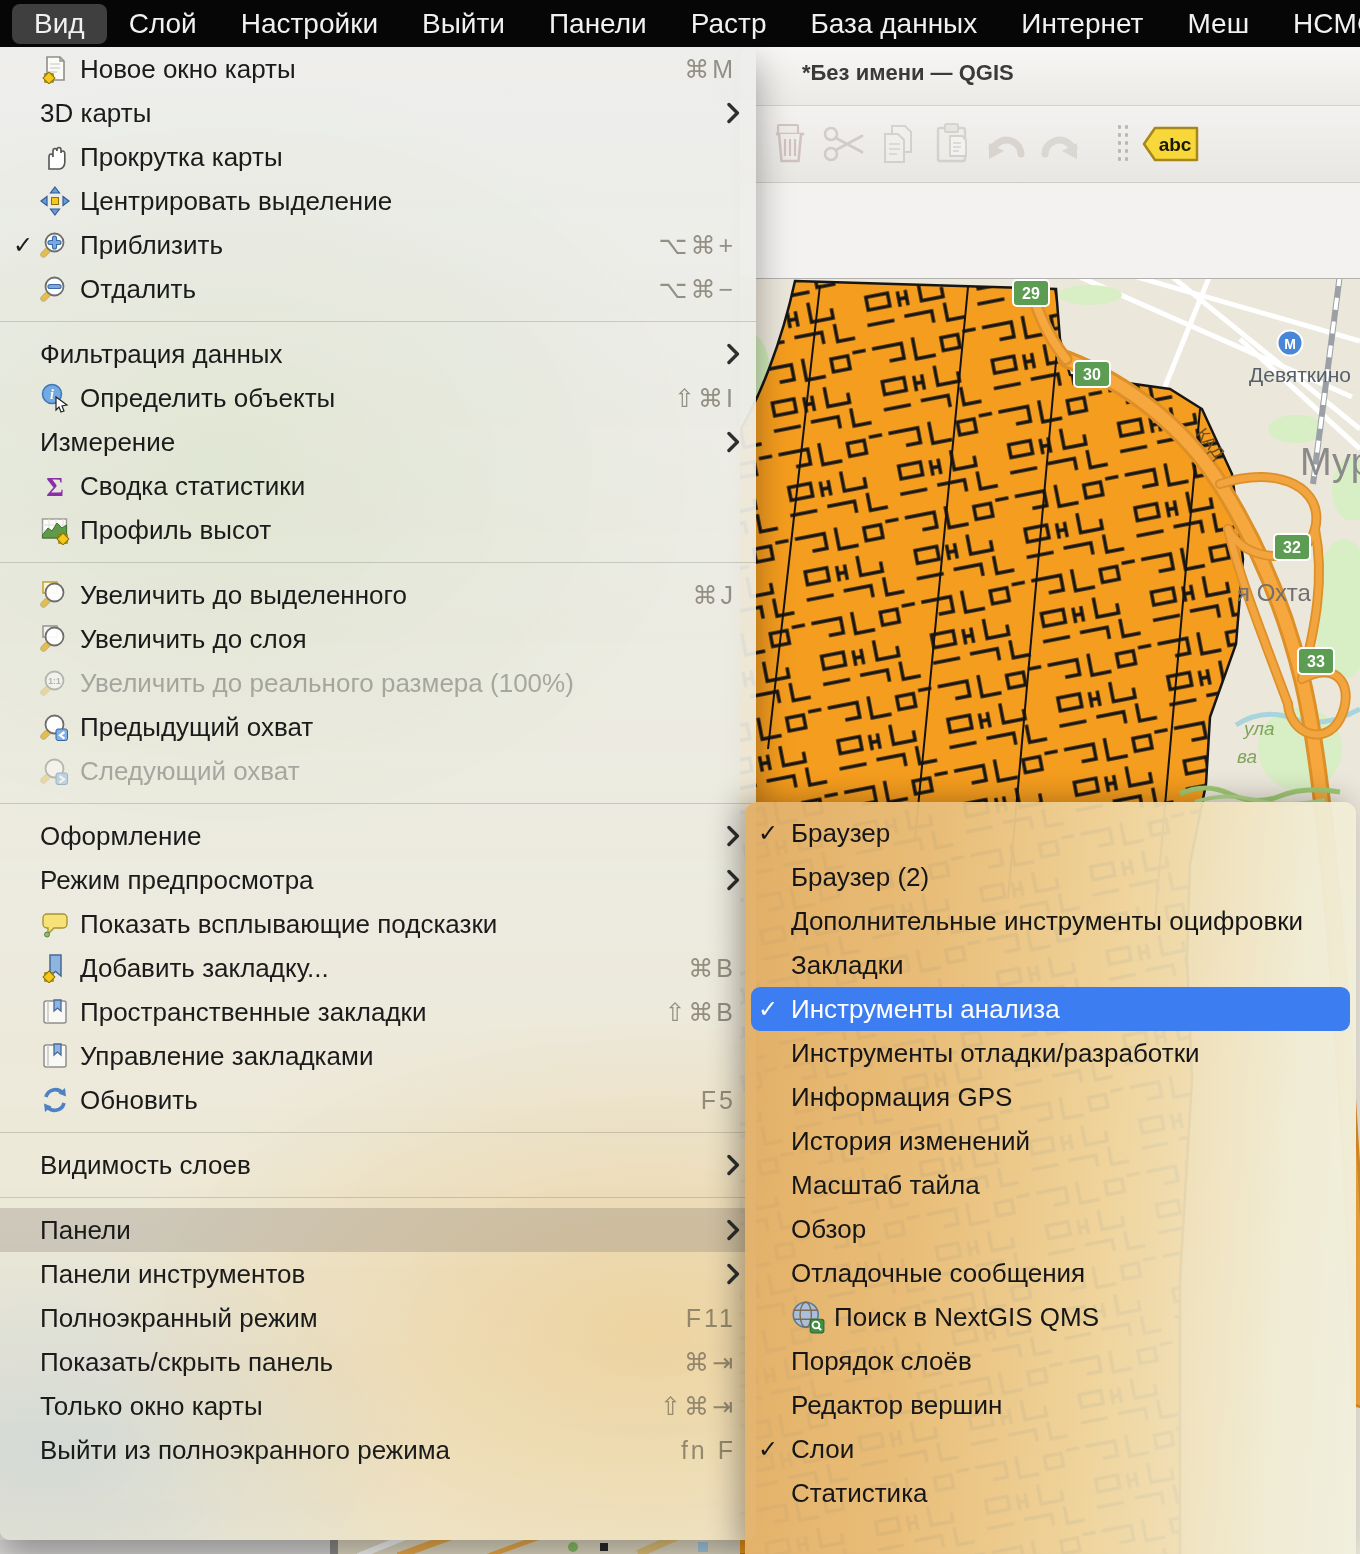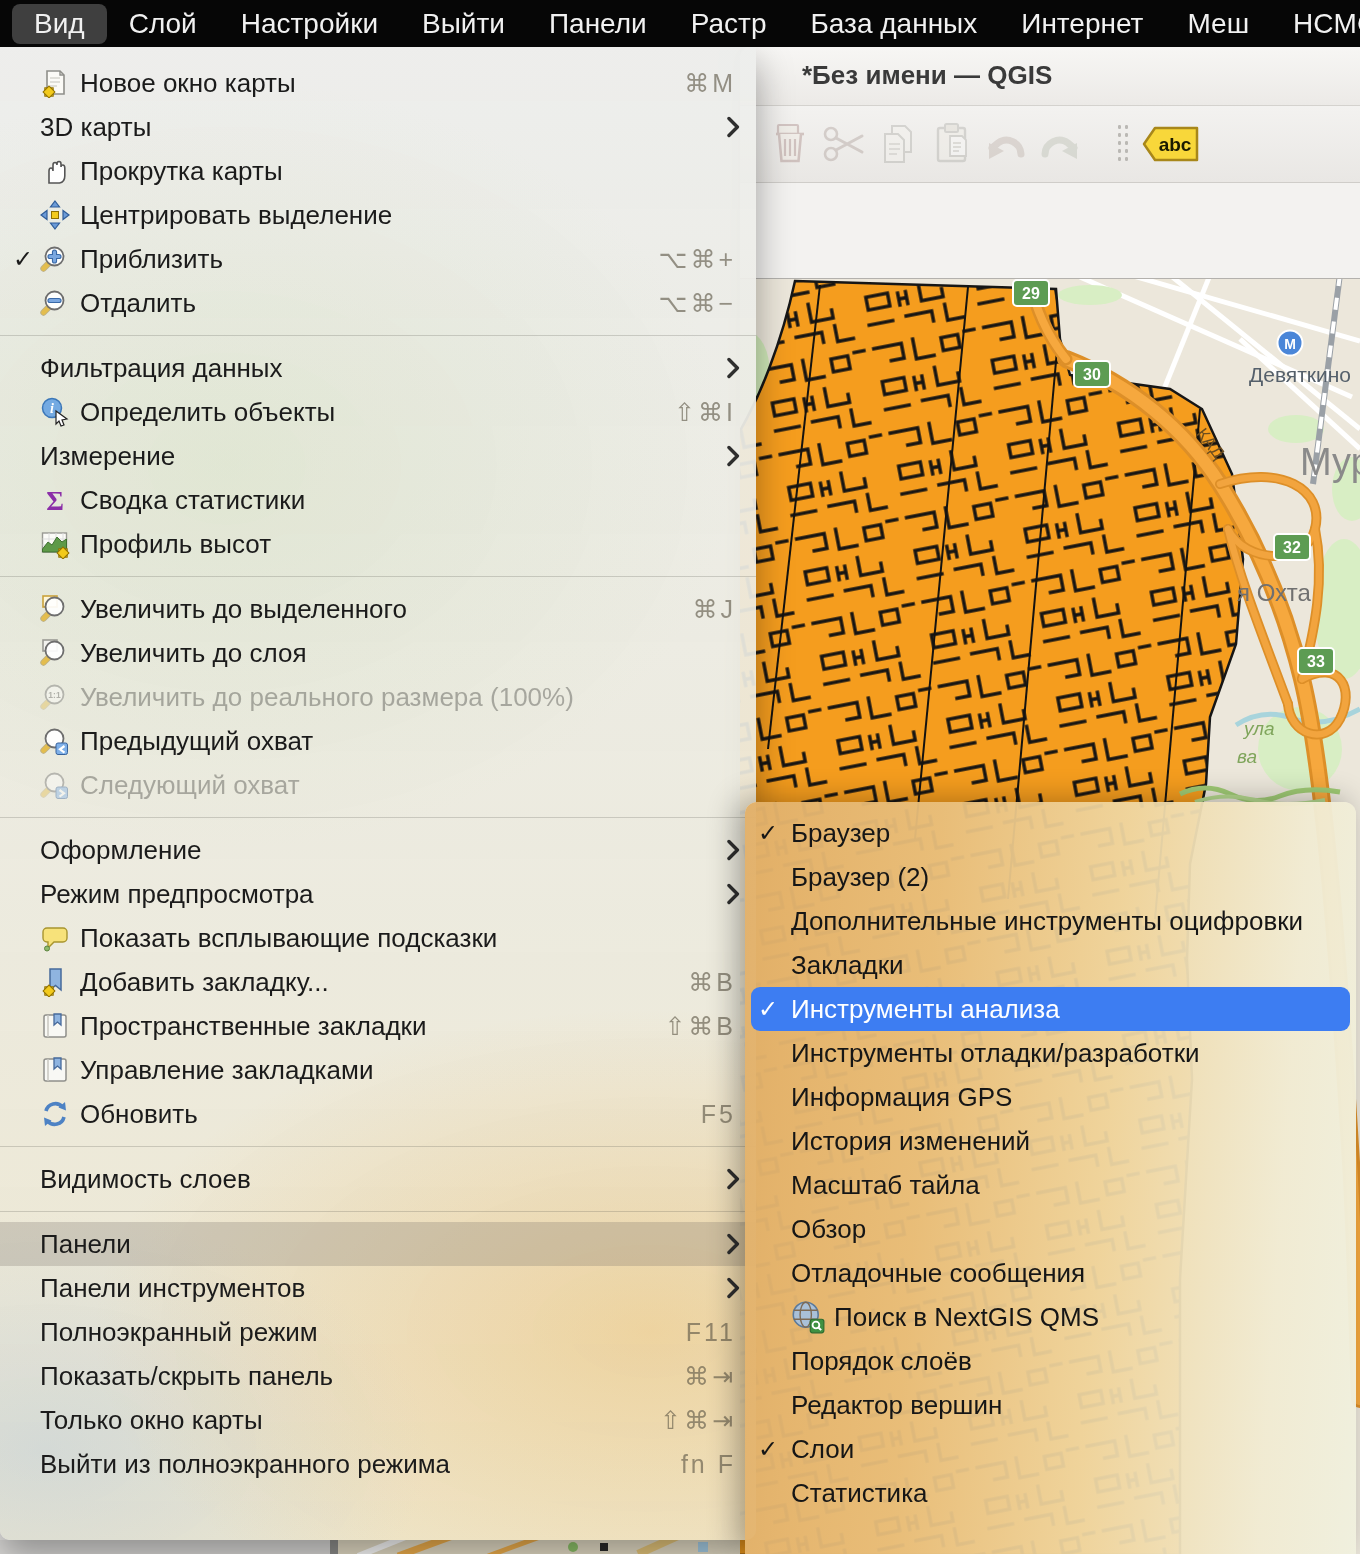--- a/index.html
+++ b/index.html
@@ -11,21 +11,21 @@
            display:flex;align-items:center;padding-left:12px;box-sizing:border-box;z-index:40}
   .mb-item{color:#f1f1f1;font-size:28px;font-weight:500;padding:0 22px;height:40px;border-radius:8px;
            display:flex;align-items:center;white-space:nowrap}
   .mb-item.active{background:#3f3f3f}
 
   
   #qgis-window{position:absolute;left:740px;top:47px;width:620px;height:1507px;background:#f0efed;
                border-top-left-radius:10px;box-shadow:0 0 20px rgba(0,0,0,.4);z-index:0}
   #titlebar{position:absolute;left:0;top:0;width:100%;height:58px;border-top-left-radius:10px;
             background:linear-gradient(#f7f6f4,#eceae7);border-bottom:1px solid #d4d2ce}
-  #title{position:absolute;left:62px;top:13px;font-size:26px;font-weight:bold;color:#3a3a3a;white-space:nowrap}
+  #title{position:absolute;left:62px;top:13px;font-size:22px;font-weight:bold;color:#3a3a3a;white-space:nowrap}
   #toolbar{position:absolute;left:0;top:59px;width:100%;height:77px;box-sizing:border-box;
            background:linear-gradient(#f3f2f0,#e9e7e4);border-bottom:1px solid #cfcdc9;
            display:flex;align-items:center;padding-left:26px;gap:6px}
   .tb-icon{width:48px;height:48px;opacity:.33;flex:0 0 auto}
   .tb-icon svg{width:100%;height:100%;display:block}
   .tb-dots{width:15px;height:42px;flex:0 0 auto;margin-left:26px;opacity:.75;
            background-image:radial-gradient(circle,#a9a7a2 1.7px,transparent 2px);background-size:7px 8px}
   .tb-abc{width:60px;height:38px;opacity:1;flex:0 0 auto;margin-left:4px}
   .tb-abc svg{width:100%;height:100%;display:block}
   #toolbar2{position:absolute;left:0;top:136px;width:100%;height:95px;background:#f3f2f0;border-bottom:1px solid #b7b5b1}
@@ -35,21 +35,21 @@
   #map svg{display:block}
   .maplbl{font-family:"Liberation Sans","DejaVu Sans",sans-serif}
 
   
   #strip-gray{position:absolute;left:0;top:1540px;width:330px;height:14px;background:#dbdad8;z-index:5}
   #strip-dark{position:absolute;left:330px;top:1540px;width:8px;height:14px;background:#8f8f8d;z-index:5}
   #strip-map{position:absolute;left:338px;top:1540px;width:402px;height:14px;z-index:5;background:#e7dfc8;overflow:hidden}
 
   
   #view-menu{position:absolute;left:0;top:47px;width:756px;height:1493px;z-index:10;box-sizing:border-box;
-     padding-top:14px;border-radius:0 0 10px 10px;box-shadow:0 16px 36px rgba(0,0,0,.35);
+     border-radius:0 0 10px 10px;box-shadow:0 16px 36px rgba(0,0,0,.35);
      background:
        radial-gradient(900px 520px at 86% 86%, rgba(234,168,58,.34), transparent 62%),
        radial-gradient(700px 430px at 6% 94%, rgba(150,182,220,.30), transparent 55%),
        radial-gradient(820px 620px at 30% 28%, rgba(203,219,183,.38), transparent 62%),
        linear-gradient(180deg, rgba(237,238,236,.96), rgba(236,234,221,.93) 58%, rgba(238,231,207,.96));}
   .mrow{height:44px;display:flex;align-items:center;padding:0 16px 0 12px;font-size:26px;color:#1b1b1b;white-space:nowrap}
   .mrow.hl{background:rgba(114,110,100,.26)}
   .mrow.disabled{color:rgba(40,40,38,.35)}
   .mrow.disabled .mi-icon{opacity:.42}
   .chk{width:27px;flex:0 0 auto;font-size:24px;font-weight:600;padding-left:1px}

